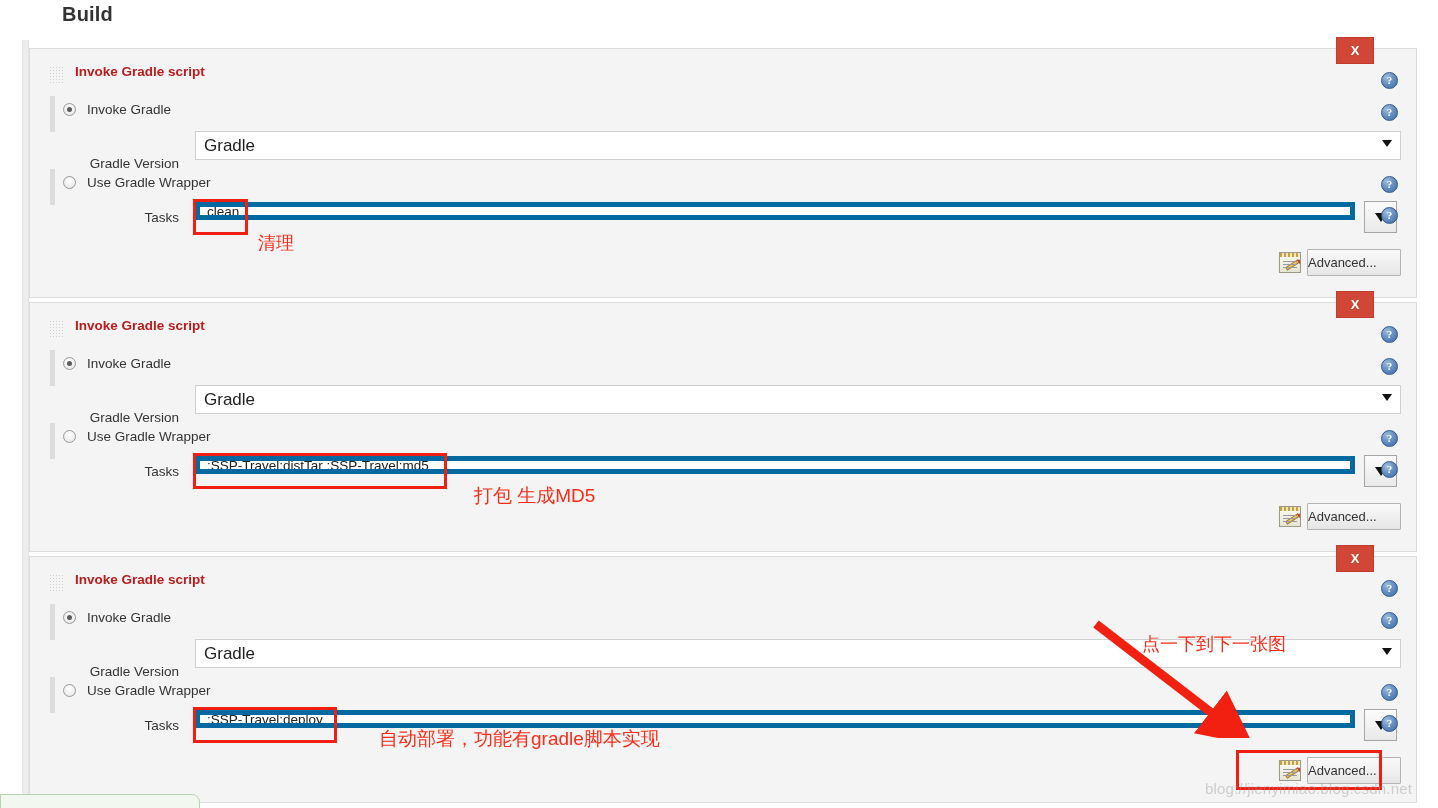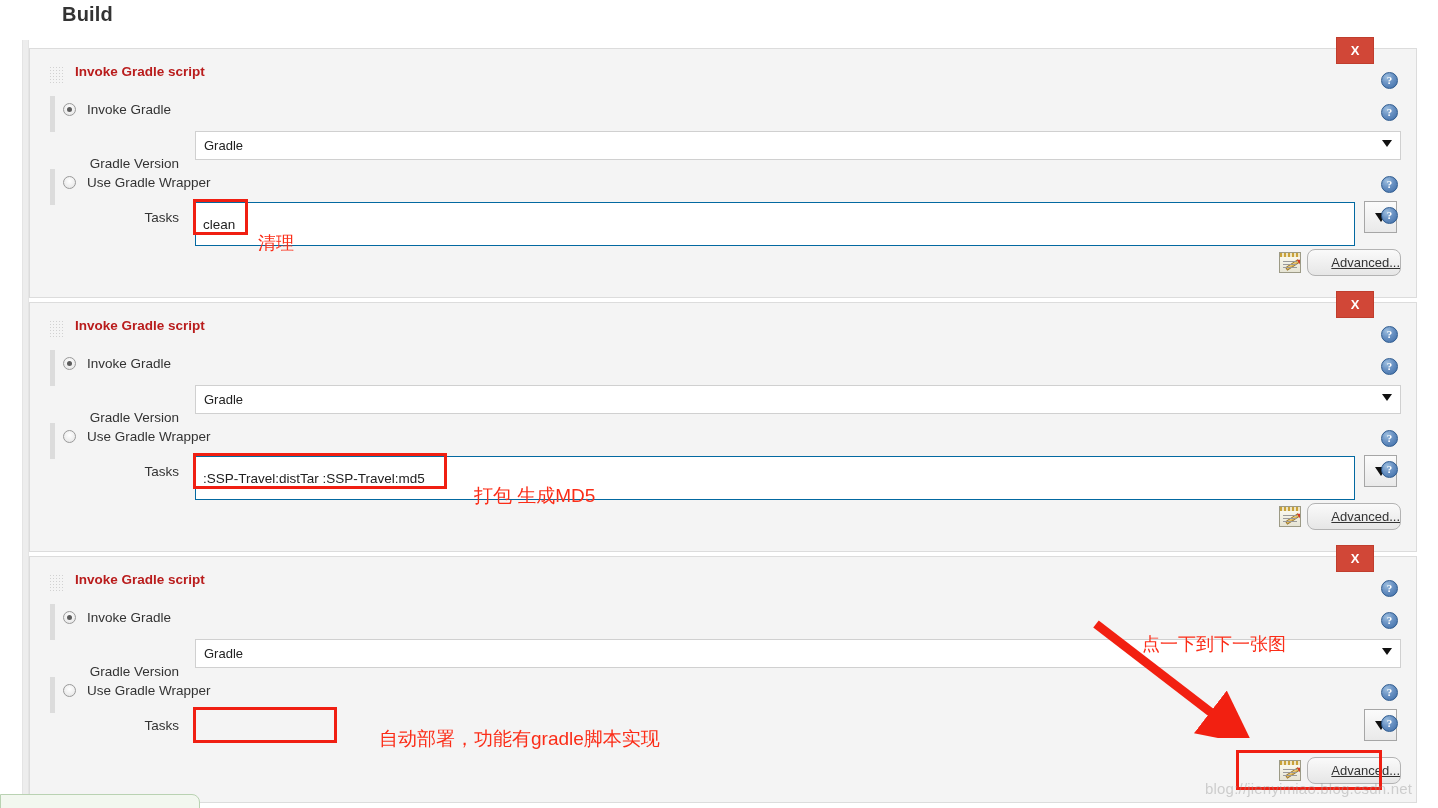--- a/index.html
+++ b/index.html
@@ -141,21 +141,21 @@
   .label-version { left: 24px; width: 125px; top: 107px; }
   .label-tasks   { left: 24px; width: 125px; top: 161px; }
 
   select.version-select {
     position: absolute;
     left: 165px;
     top: 82px;
     width: 1206px;
     height: 29px;
     font-family: "Liberation Sans", sans-serif;
-    font-size: 13px;
+    font-size: 17px;
     color: #222222;
     background: #ffffff;
     border: 1px solid #d0d0d0;
     border-radius: 0;
     padding-left: 8px;
     box-sizing: border-box;
     -webkit-appearance: none;
     appearance: none;
   }
   .select-arrow {
@@ -168,26 +168,26 @@
     border-right: 5px solid transparent;
     border-top: 7px solid #111111;
     pointer-events: none;
   }
 
   input.tasks-input {
     position: absolute;
     left: 165px;
     top: 153px;
     width: 1160px;
-    height: 44px;
+    height: 18px;
     font-family: "Liberation Sans", sans-serif;
     font-size: 13.5px;
     color: #222222;
     background: #ffffff;
-    border: 1px solid #0369a1;
+    border: 5px solid #0369a1;
     border-radius: 0;
     padding: 0 7px;
     box-sizing: border-box;
   }
 
   
   .task-hilite {
     position: absolute;
     top: 150px;
     height: 36px;
@@ -281,29 +281,28 @@
     border-bottom: 3px solid transparent;
     border-left: 5px solid #d33a2a;
   }
 
   .advanced-btn {
     position: absolute;
     width: 94px;
     height: 27px;
     background: linear-gradient(#fafafa, #e6e6e6);
     border: 1px solid #b3b3b3;
-    border-radius: 8px;
+    border-radius: 1px;
     box-sizing: border-box;
     font-family: "Liberation Sans", sans-serif;
     font-size: 13px;
     color: #333333;
-    text-align: right;
+    text-align: left;
     line-height: 25px;
     cursor: pointer;
-    text-decoration: underline;
   }
 
   
   .close-btn {
     position: absolute;
     width: 38px;
     height: 27px;
     background: #d14737;
     border: 1px solid #c03d2d;
     box-sizing: border-box;
@@ -484,20 +483,21 @@
     </select>
     <span class="select-arrow"></span>
 
     <div class="radio-rail r2"></div>
     <div class="radio-row r2">
       <span class="radio"></span>
       <span class="radio-label">Use Gradle Wrapper</span>
     </div>
 
     <div class="field-label label-tasks">Tasks</div>
+    <input class="tasks-input" value=":SSP-Travel:deploy" style="">
     <div class="task-hilite" style="left:163px; width:144px;"></div>
 
     <div class="drop-btn">
         <i></i>
       </div>
 
     <div class="notepad-icon" style="left:1249px; top:203px;">
       <span class="pencil"></span>
     </div>
     <div class="advanced-btn" style="left:1277px; top:200px;">Advanced...</div>

